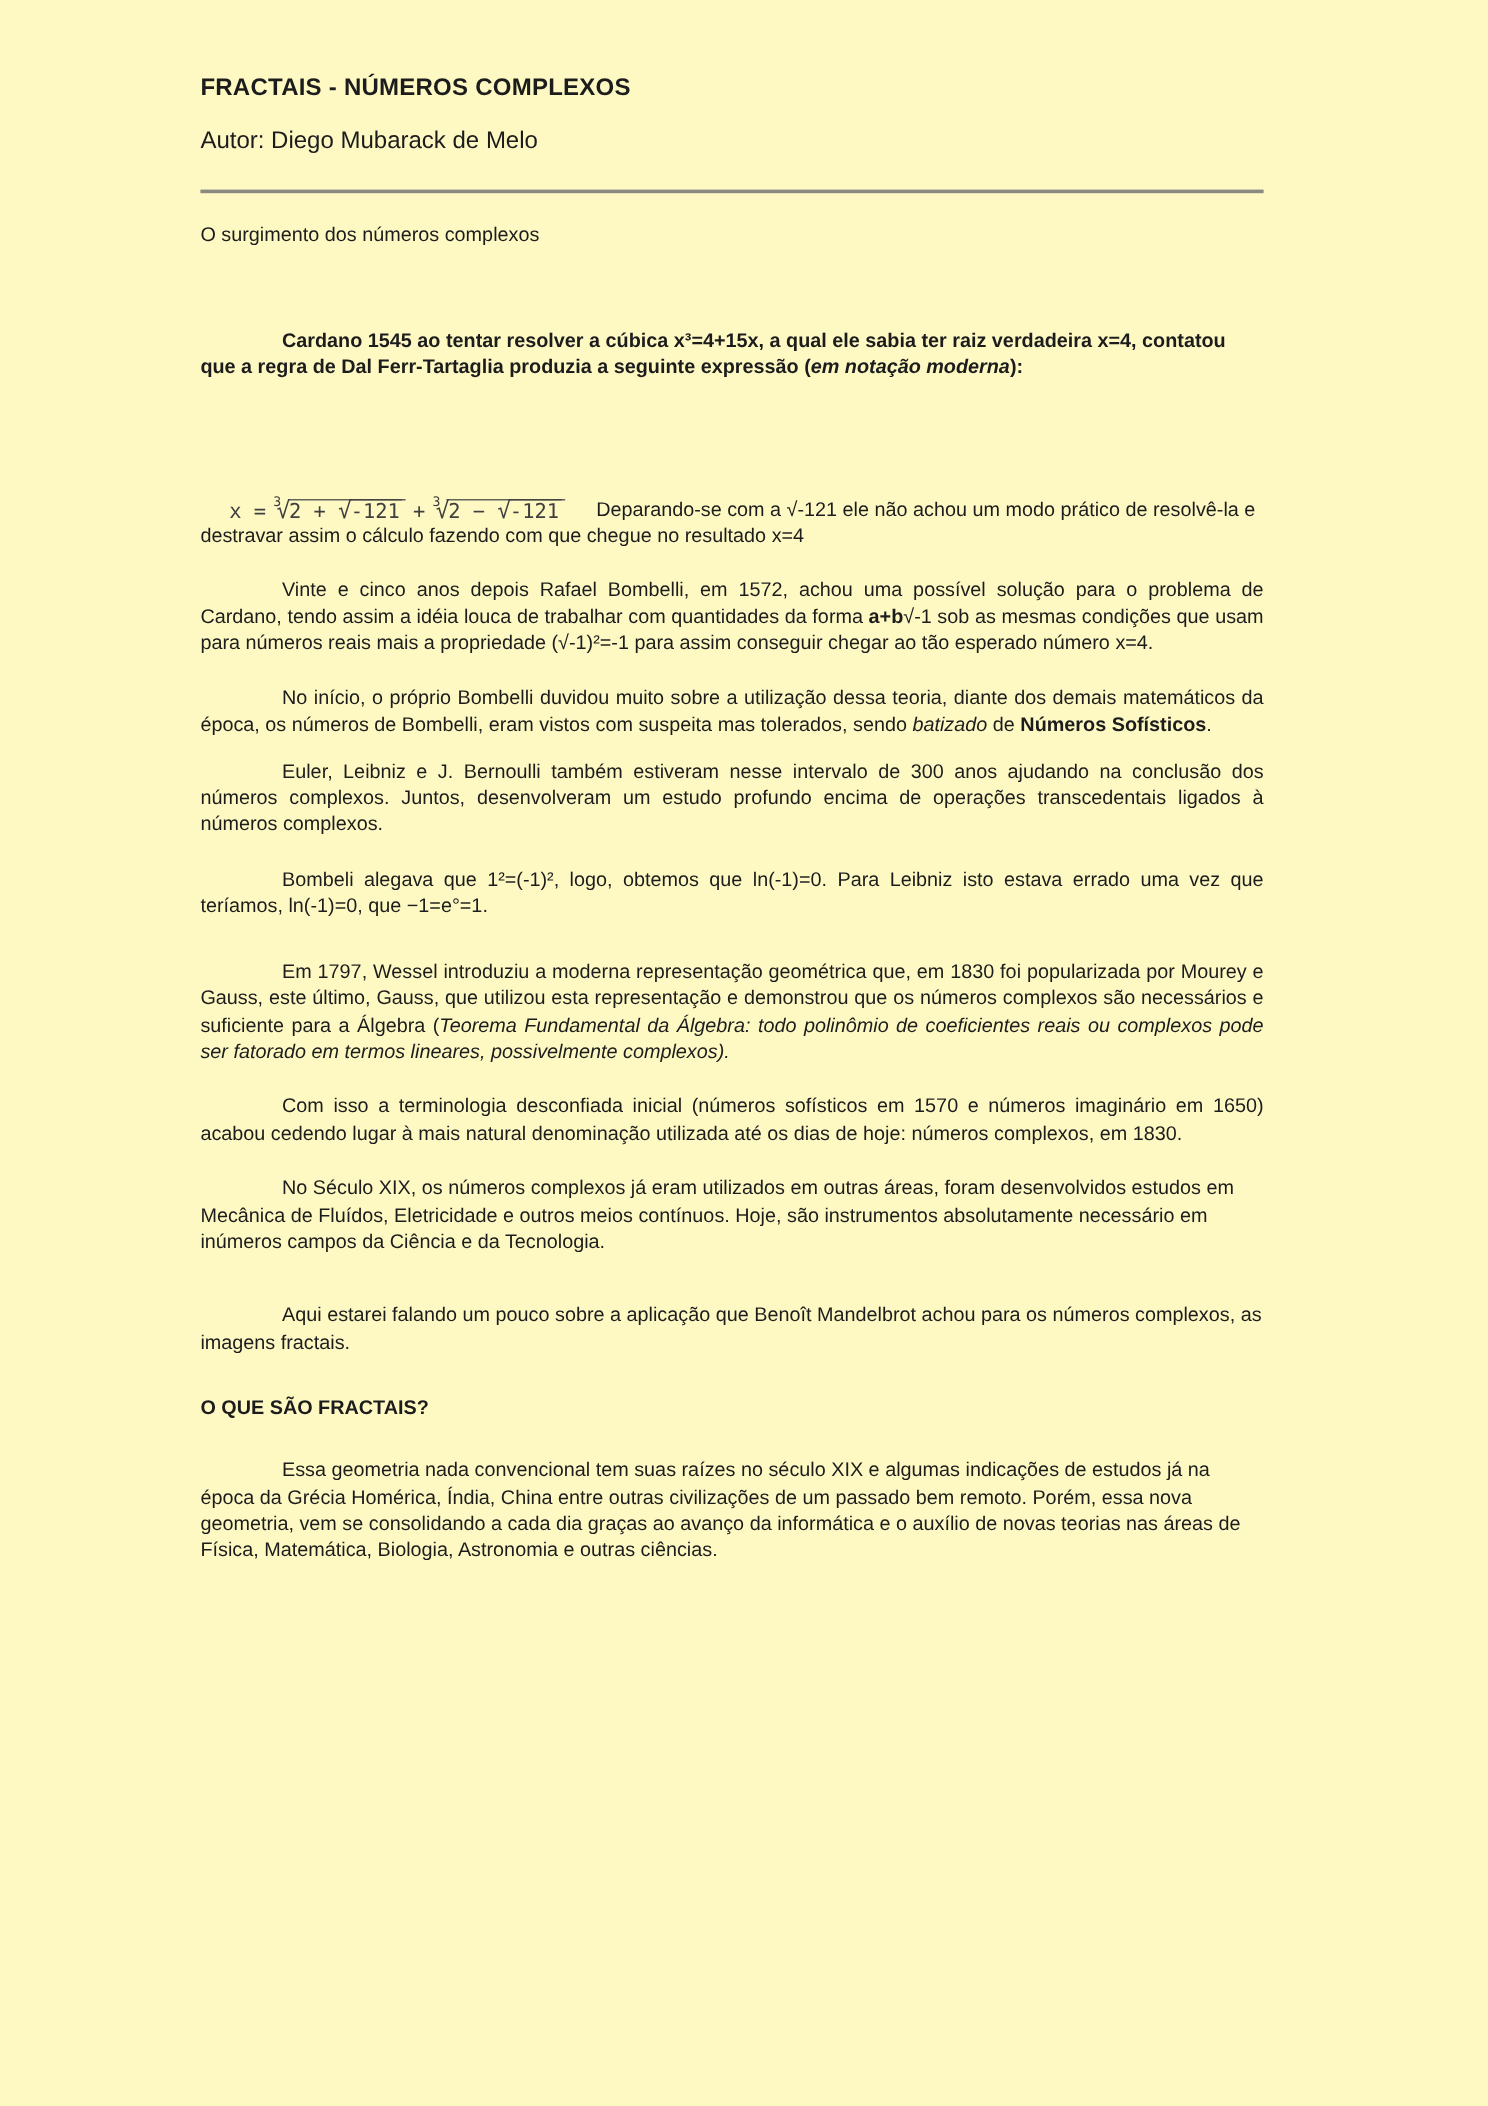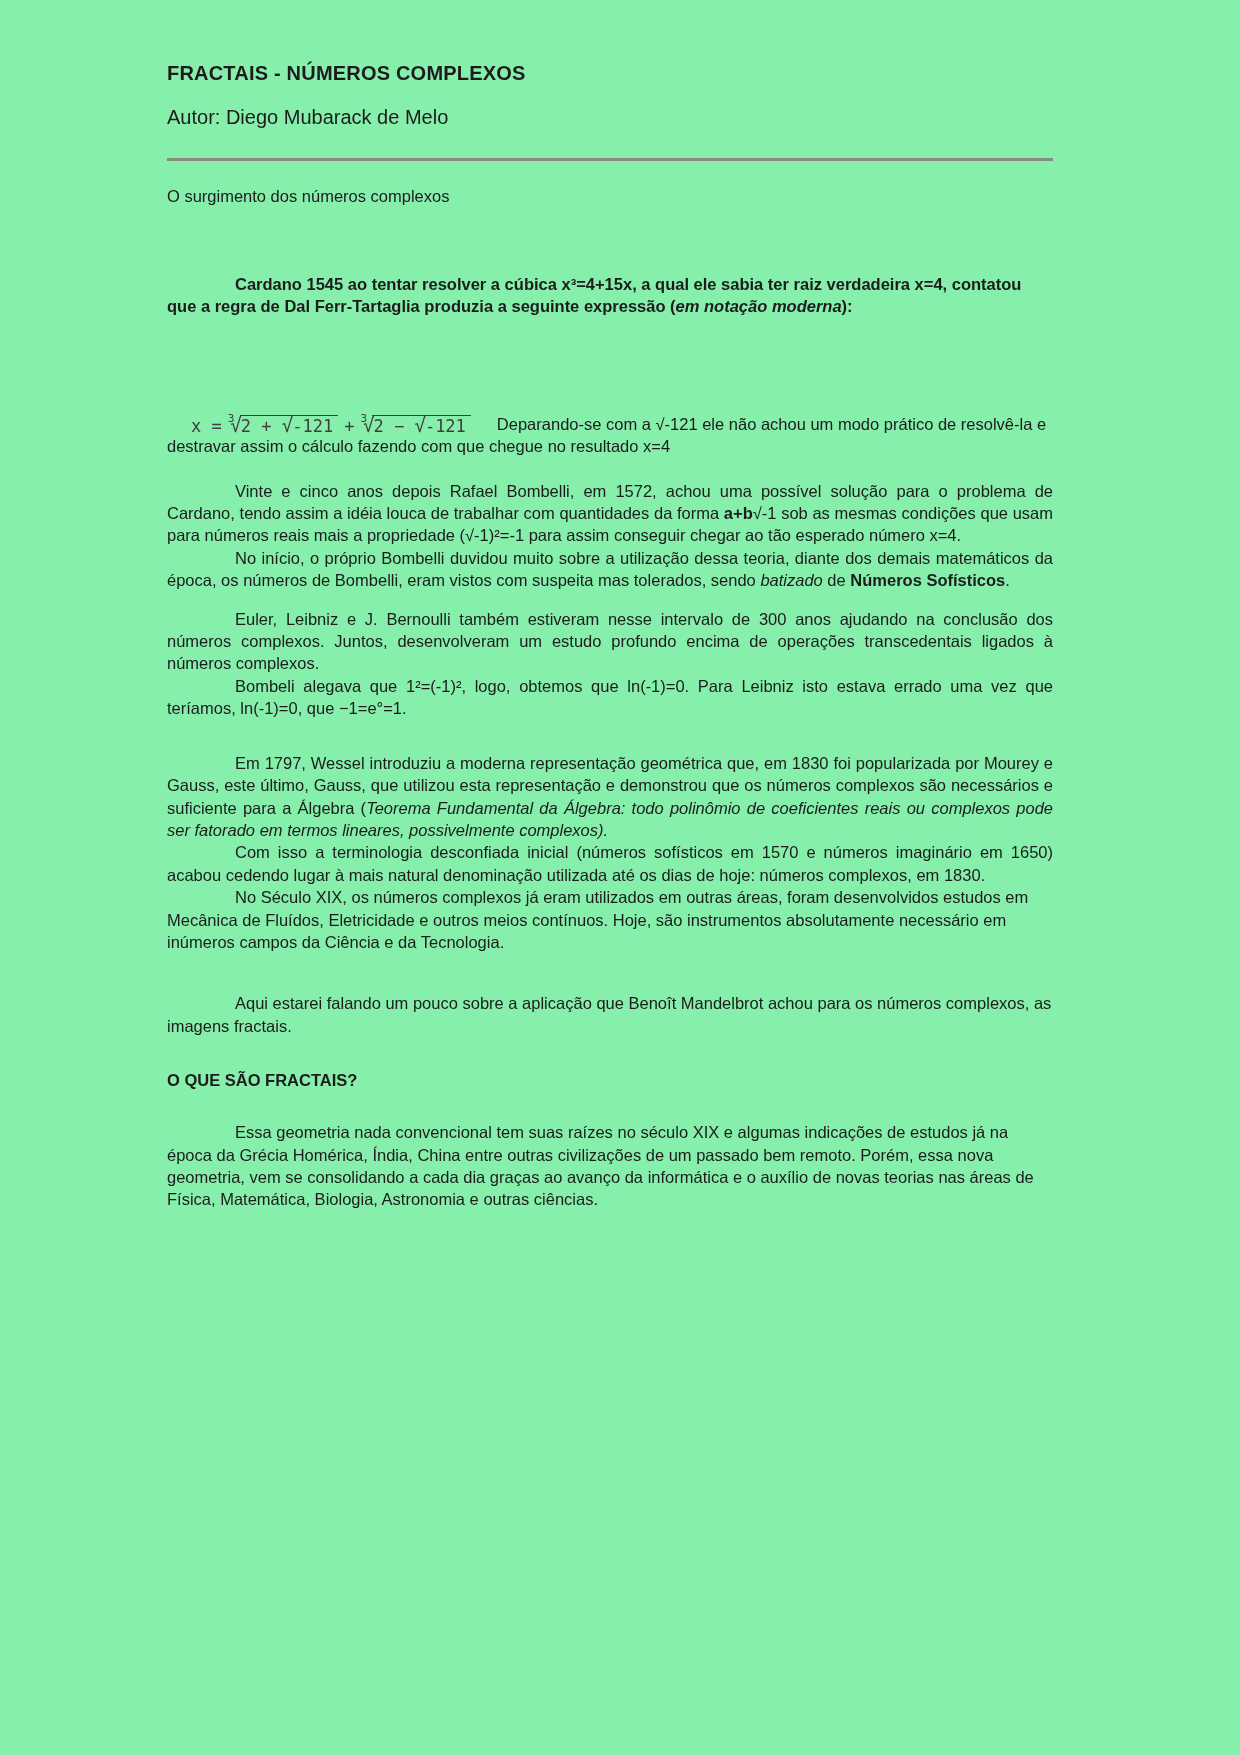--- a/index.html
+++ b/index.html
@@ -1,39 +1,39 @@
 <!DOCTYPE html>
 <html lang="pt"><head>
 <meta charset="utf-8">
 <style>
   html,body{margin:0;padding:0;background:#ffffff;}
   .page{
     position:relative;
     width:1240px;height:1755px;
-    background:#86efac;
+    background:#fef9c3;
     overflow:hidden;
     font-family:"Liberation Sans","DejaVu Sans",sans-serif;
     color:#1c1c1c;
     -webkit-font-smoothing:antialiased;
   }
   .content{width:886px;margin-left:167px;padding-top:60px;}
 
   h1.doc-title{font-size:20px;line-height:26px;margin:0;font-weight:bold;letter-spacing:.2px;}
   h2.doc-author{font-size:20px;line-height:21px;margin:21px 0 0;font-weight:normal;}
 
   hr.rule{border:none;border-top:3px solid #8a8a82;margin:30px 0 0;width:100%;}
 
   .intro-line{margin-top:24px;font-size:17px;line-height:22px;}
   .bullet{display:inline-block;margin-left:20px;color:#444;font-size:14px;vertical-align:2px;}
   .intro-heading{margin-left:38px;font-weight:bold;}
 
   p{margin:0;}
   .subheading{margin-top:24px;font-size:16.5px;line-height:22px;}
 
-  .para{font-size:16.5px;line-height:22.4px;}
+  .para{margin-top:23px;font-size:16.5px;line-height:22.4px;}
   .indent{text-indent:68px;}
   .just{text-align:justify;}
   .bold-para{font-weight:bold;margin-top:66px;}
 
   .seg-n{font-weight:inherit;font-style:normal;}
   .seg-b{font-weight:bold;}
   .seg-i{font-style:italic;}
   .seg-bi{font-weight:bold;font-style:italic;}
 
   .formula-para{margin-top:88px;}

